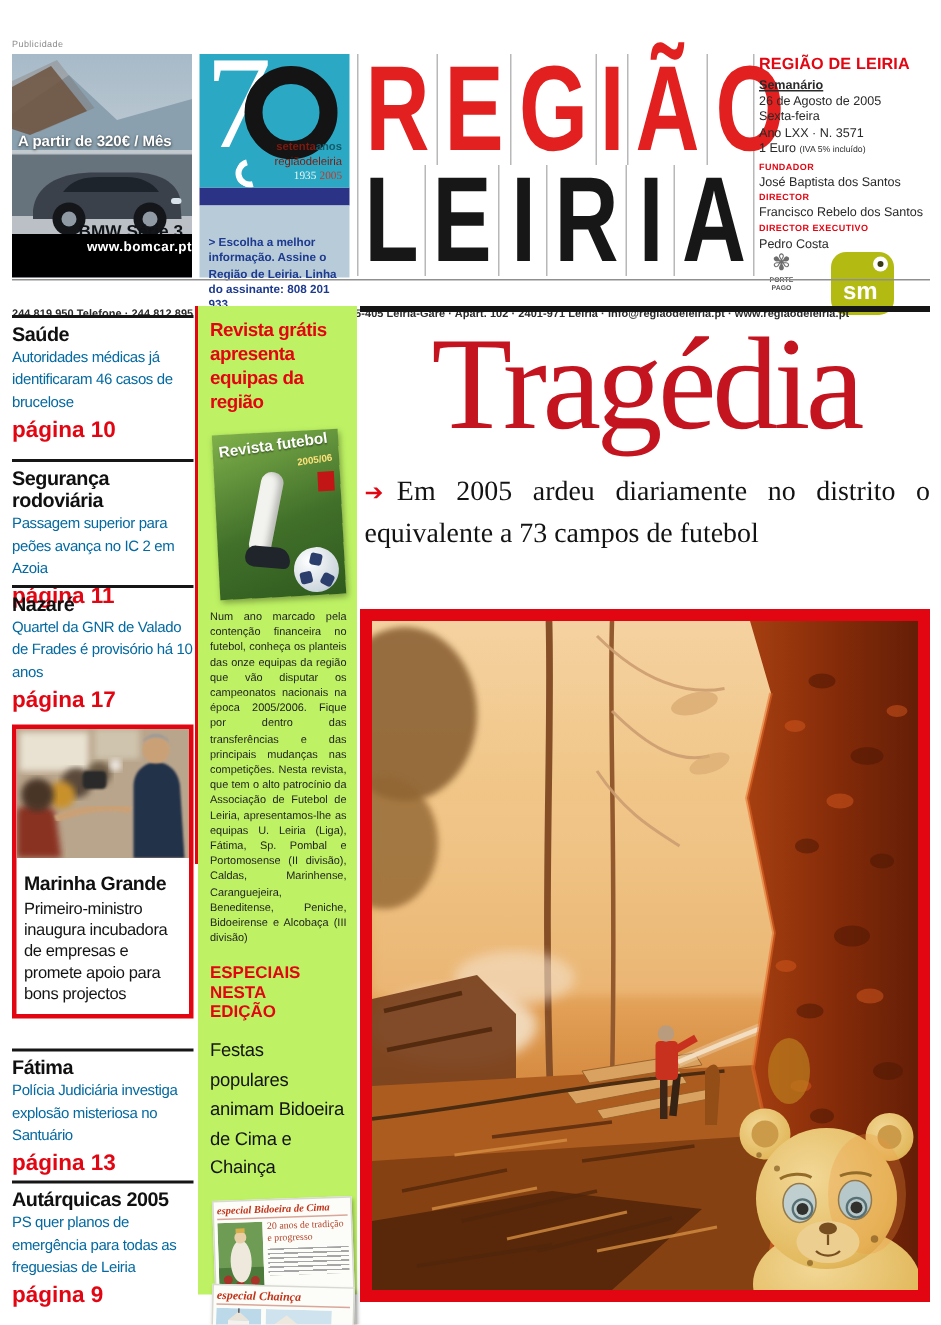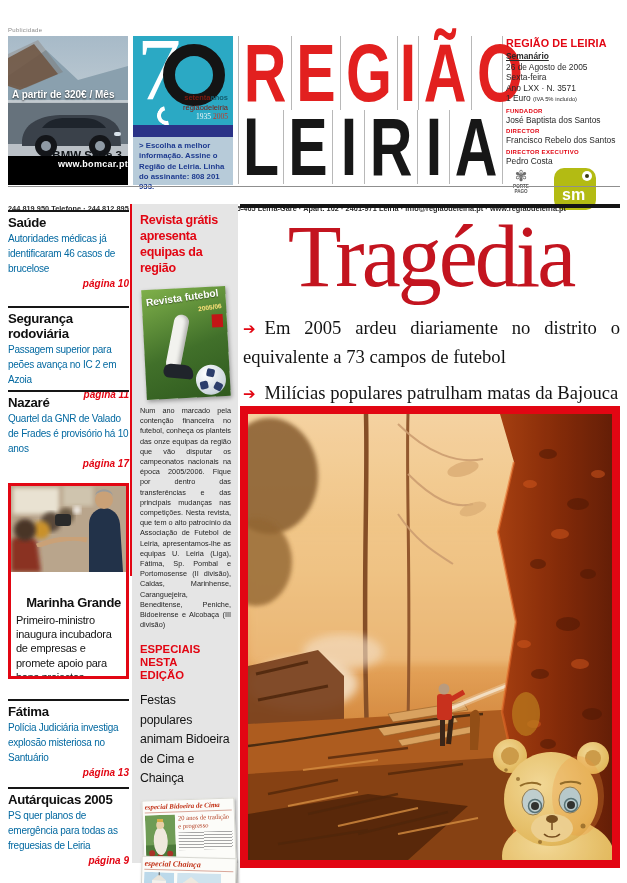--- a/index.html
+++ b/index.html
@@ -20,21 +20,21 @@
   #anniv .numeral{position:absolute;left:4px;top:-10px;font-family:"Liberation Serif",serif;font-size:88px;line-height:1;color:#fff;font-weight:400;}
   #anniv .curl{position:absolute;left:24px;top:70px;width:11px;height:11px;border:4px solid #fff;border-radius:50%;border-top-color:transparent;border-right-color:transparent;transform:rotate(30deg);}
   #anniv .ring{position:absolute;right:8px;top:8px;width:38px;height:38px;border:12px solid #141414;border-radius:50%;}
   #anniv .tag{position:absolute;right:5px;bottom:3px;text-align:right;font-size:7.5px;line-height:1.3;}
   #anniv .w1{color:#7e1a10;font-weight:700;}
   #anniv .w2{color:#145d6e;font-weight:700;}
   #anniv .brand{color:#7e1a10;}
   #anniv .y1{color:#eef6f8;font-family:"Liberation Serif",serif;}
   #anniv .y2{color:#c0392b;font-family:"Liberation Serif",serif;}
   #anniv .navy{height:12px;background:#2b3387;}
-  #anniv .sub{height:48px;background:#b7cbd9;color:#1d3a8f;font-size:7.8px;line-height:1.32;padding:4px 6px;box-sizing:border-box;font-weight:600;}
+  #anniv .sub{height:48px;background:#b7cbd9;color:#1d3a8f;font-size:7.8px;line-height:1.32;padding:20px 6px;box-sizing:border-box;font-weight:600;}
 
   
   #masthead{left:238px;top:36px;width:264px;height:148px;border-right:1px solid #b8b8b8;}
   .mh-row{display:flex;height:74px;}
   .mh-cell{flex:1;display:flex;align-items:center;justify-content:center;border-left:1px solid #b8b8b8;overflow:visible;}
   .mh-glyph{display:inline-block;font-weight:900;font-size:72px;line-height:1;transform:scale(.82,1.12);}
   .mh-top{color:#e2201f;}
   .mh-bottom{color:#171717;}
 
   
@@ -53,33 +53,33 @@
   .smlogo .dotring{position:absolute;top:3px;right:4px;width:10px;height:10px;background:#fff;border-radius:50%;}
   .smlogo .dotring:after{content:"";position:absolute;left:3px;top:3px;width:4px;height:4px;background:#3a3a12;border-radius:50%;}
 
   
   #contact{left:8px;top:186px;width:612px;border-top:1px solid #8f8f8f;padding-top:17px;font-size:7.3px;font-weight:700;color:#2a2a2a;letter-spacing:.05px;white-space:nowrap;}
 
   
   .teaser{left:8px;width:121px;border-top:2px solid #161616;padding-top:3px;}
   .teaser .kick{font-size:13.2px;font-weight:800;color:#101010;letter-spacing:-.3px;line-height:15px;margin-bottom:2px;}
   .teaser .txt{font-size:10px;color:#0369a1;letter-spacing:-.25px;line-height:14.8px;}
-  .teaser .pref{margin-top:2px;text-align:right;font-size:10px;font-weight:700;color:#e20613;font-style:italic;}
+  .teaser .pref{margin-top:2px;font-size:15px;font-weight:700;color:#e20613;}
   #t1{top:210px;} #t2{top:306px;} #t3{top:390px;} #t4{top:699px;} #t5{top:787px;}
 
   
   #boxed{left:8px;top:483px;width:121px;height:196px;border:3px solid #e20613;box-sizing:border-box;background:#fff;overflow:hidden;}
   #boxed svg{display:block;}
   #boxed .inner{padding:3px 5px 0 5px;}
-  #boxed .kick{font-size:13px;font-weight:800;color:#101010;letter-spacing:-.3px;line-height:15px;margin:20px 0 3px;text-align:right;}
+  #boxed .kick{font-size:13px;font-weight:800;color:#101010;letter-spacing:-.3px;line-height:15px;margin:6px 0 3px;}
   #boxed .txt{font-size:11px;color:#141414;letter-spacing:-.25px;line-height:14.2px;}
 
   
   #redline{left:130px;top:204px;width:2px;height:372px;background:#e20613;z-index:3;}
-  #promo{left:132px;top:204px;width:106px;height:659px;background:#e5e5e5;box-sizing:border-box;padding:8px 7px 0 8px;}
+  #promo{left:132px;top:204px;width:106px;height:659px;background:#bef264;box-sizing:border-box;padding:8px 7px 0 8px;}
   #promo .head{color:#e20613;font-size:12.5px;font-weight:800;letter-spacing:-.3px;line-height:16px;}
   #cover{position:relative;width:84px;height:110px;margin:12px auto 2px;transform:rotate(-3deg);background:linear-gradient(160deg,#7fb04a,#41702a 55%,#2f5a1e);box-shadow:1px 2px 4px rgba(0,0,0,.35);overflow:hidden;}
   #cover .ct{position:absolute;left:4px;top:4px;font-size:10.2px;font-weight:800;color:#fff;transform:rotate(-5deg);text-shadow:0 1px 1px rgba(0,0,0,.4);white-space:nowrap;}
   #cover .cs{position:absolute;right:5px;top:17px;font-size:6.5px;font-weight:700;color:#ffe27a;transform:rotate(-5deg);}
   #cover .tag{position:absolute;right:4px;top:28px;width:11px;height:13px;background:#c21616;}
   #cover .sock{position:absolute;left:26px;top:26px;width:15px;height:56px;background:#f2f2ee;border-radius:7px;transform:rotate(14deg);box-shadow:inset -3px 0 4px rgba(0,0,0,.25);}
   #cover .boot{position:absolute;left:18px;top:76px;width:30px;height:14px;background:#20242b;border-radius:7px 9px 4px 6px;transform:rotate(8deg);}
   #cover .ball{position:absolute;right:4px;bottom:2px;width:30px;height:30px;border-radius:50%;background:radial-gradient(circle at 35% 30%,#ffffff,#cdd7de 70%,#9fb0ba);}
   #cover .ball i{position:absolute;width:8px;height:8px;background:#2c3e6b;border-radius:2px;}
   #cover .ball i.b1{left:11px;top:4px;transform:rotate(15deg);}
@@ -345,21 +345,20 @@
       </div>
 
     </div>
   </div>
 </div>
 
 <div class="abs" id="rule-main"></div>
 <div class="abs" id="headline">Tragédia</div>
 <div class="abs" id="bullets">
   <p class="bullet"><span class="arrow">➔</span><span>Em 2005 ardeu diariamente no distrito o equivalente a 73 campos de futebol</span></p>
-  <p class="bullet"><span class="arrow">➔</span><span>Milícias populares patrulham matas da Bajouca</span></p>
 </div>
 
 <div class="abs" id="photo">
   <svg width="364" height="446" viewBox="0 0 364 446">
     <defs>
       <linearGradient id="hazy" x1="0" y1="0" x2="0" y2="1">
         <stop offset="0" stop-color="#f7ddb0"></stop>
           <stop offset=".35" stop-color="#f0c988"></stop>
         <stop offset=".58" stop-color="#e2a45c"></stop>
           <stop offset=".78" stop-color="#c97c33"></stop>

